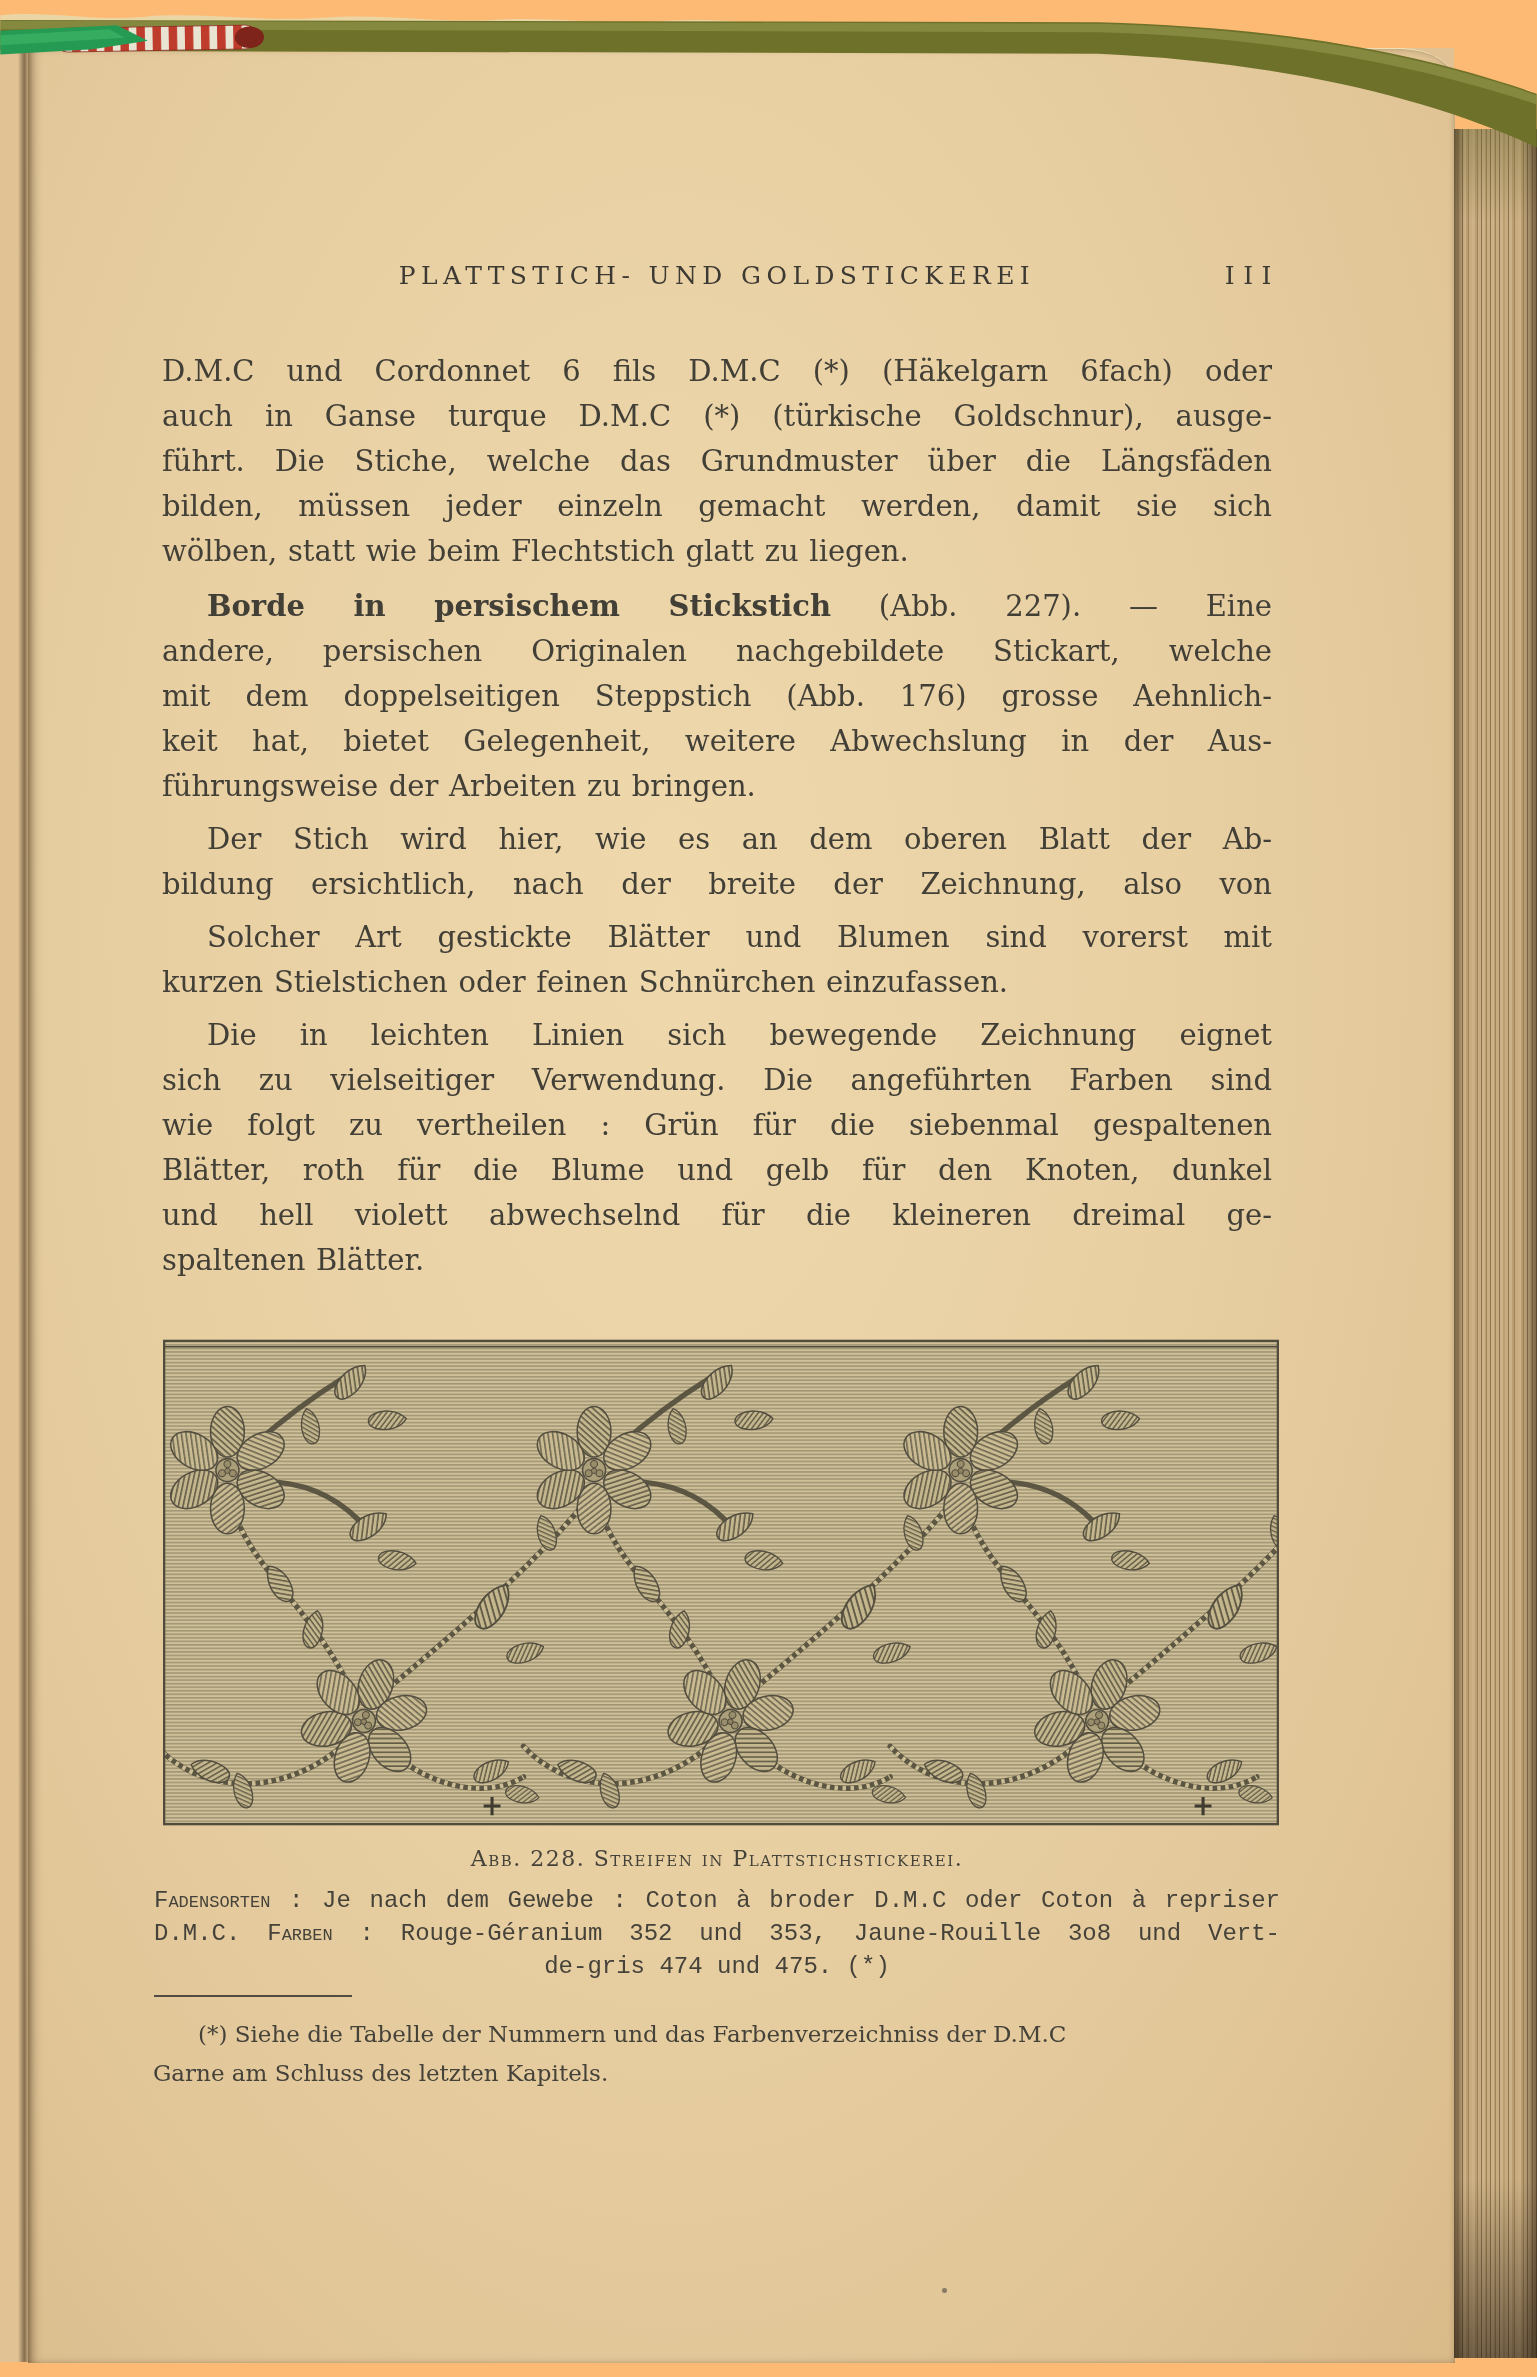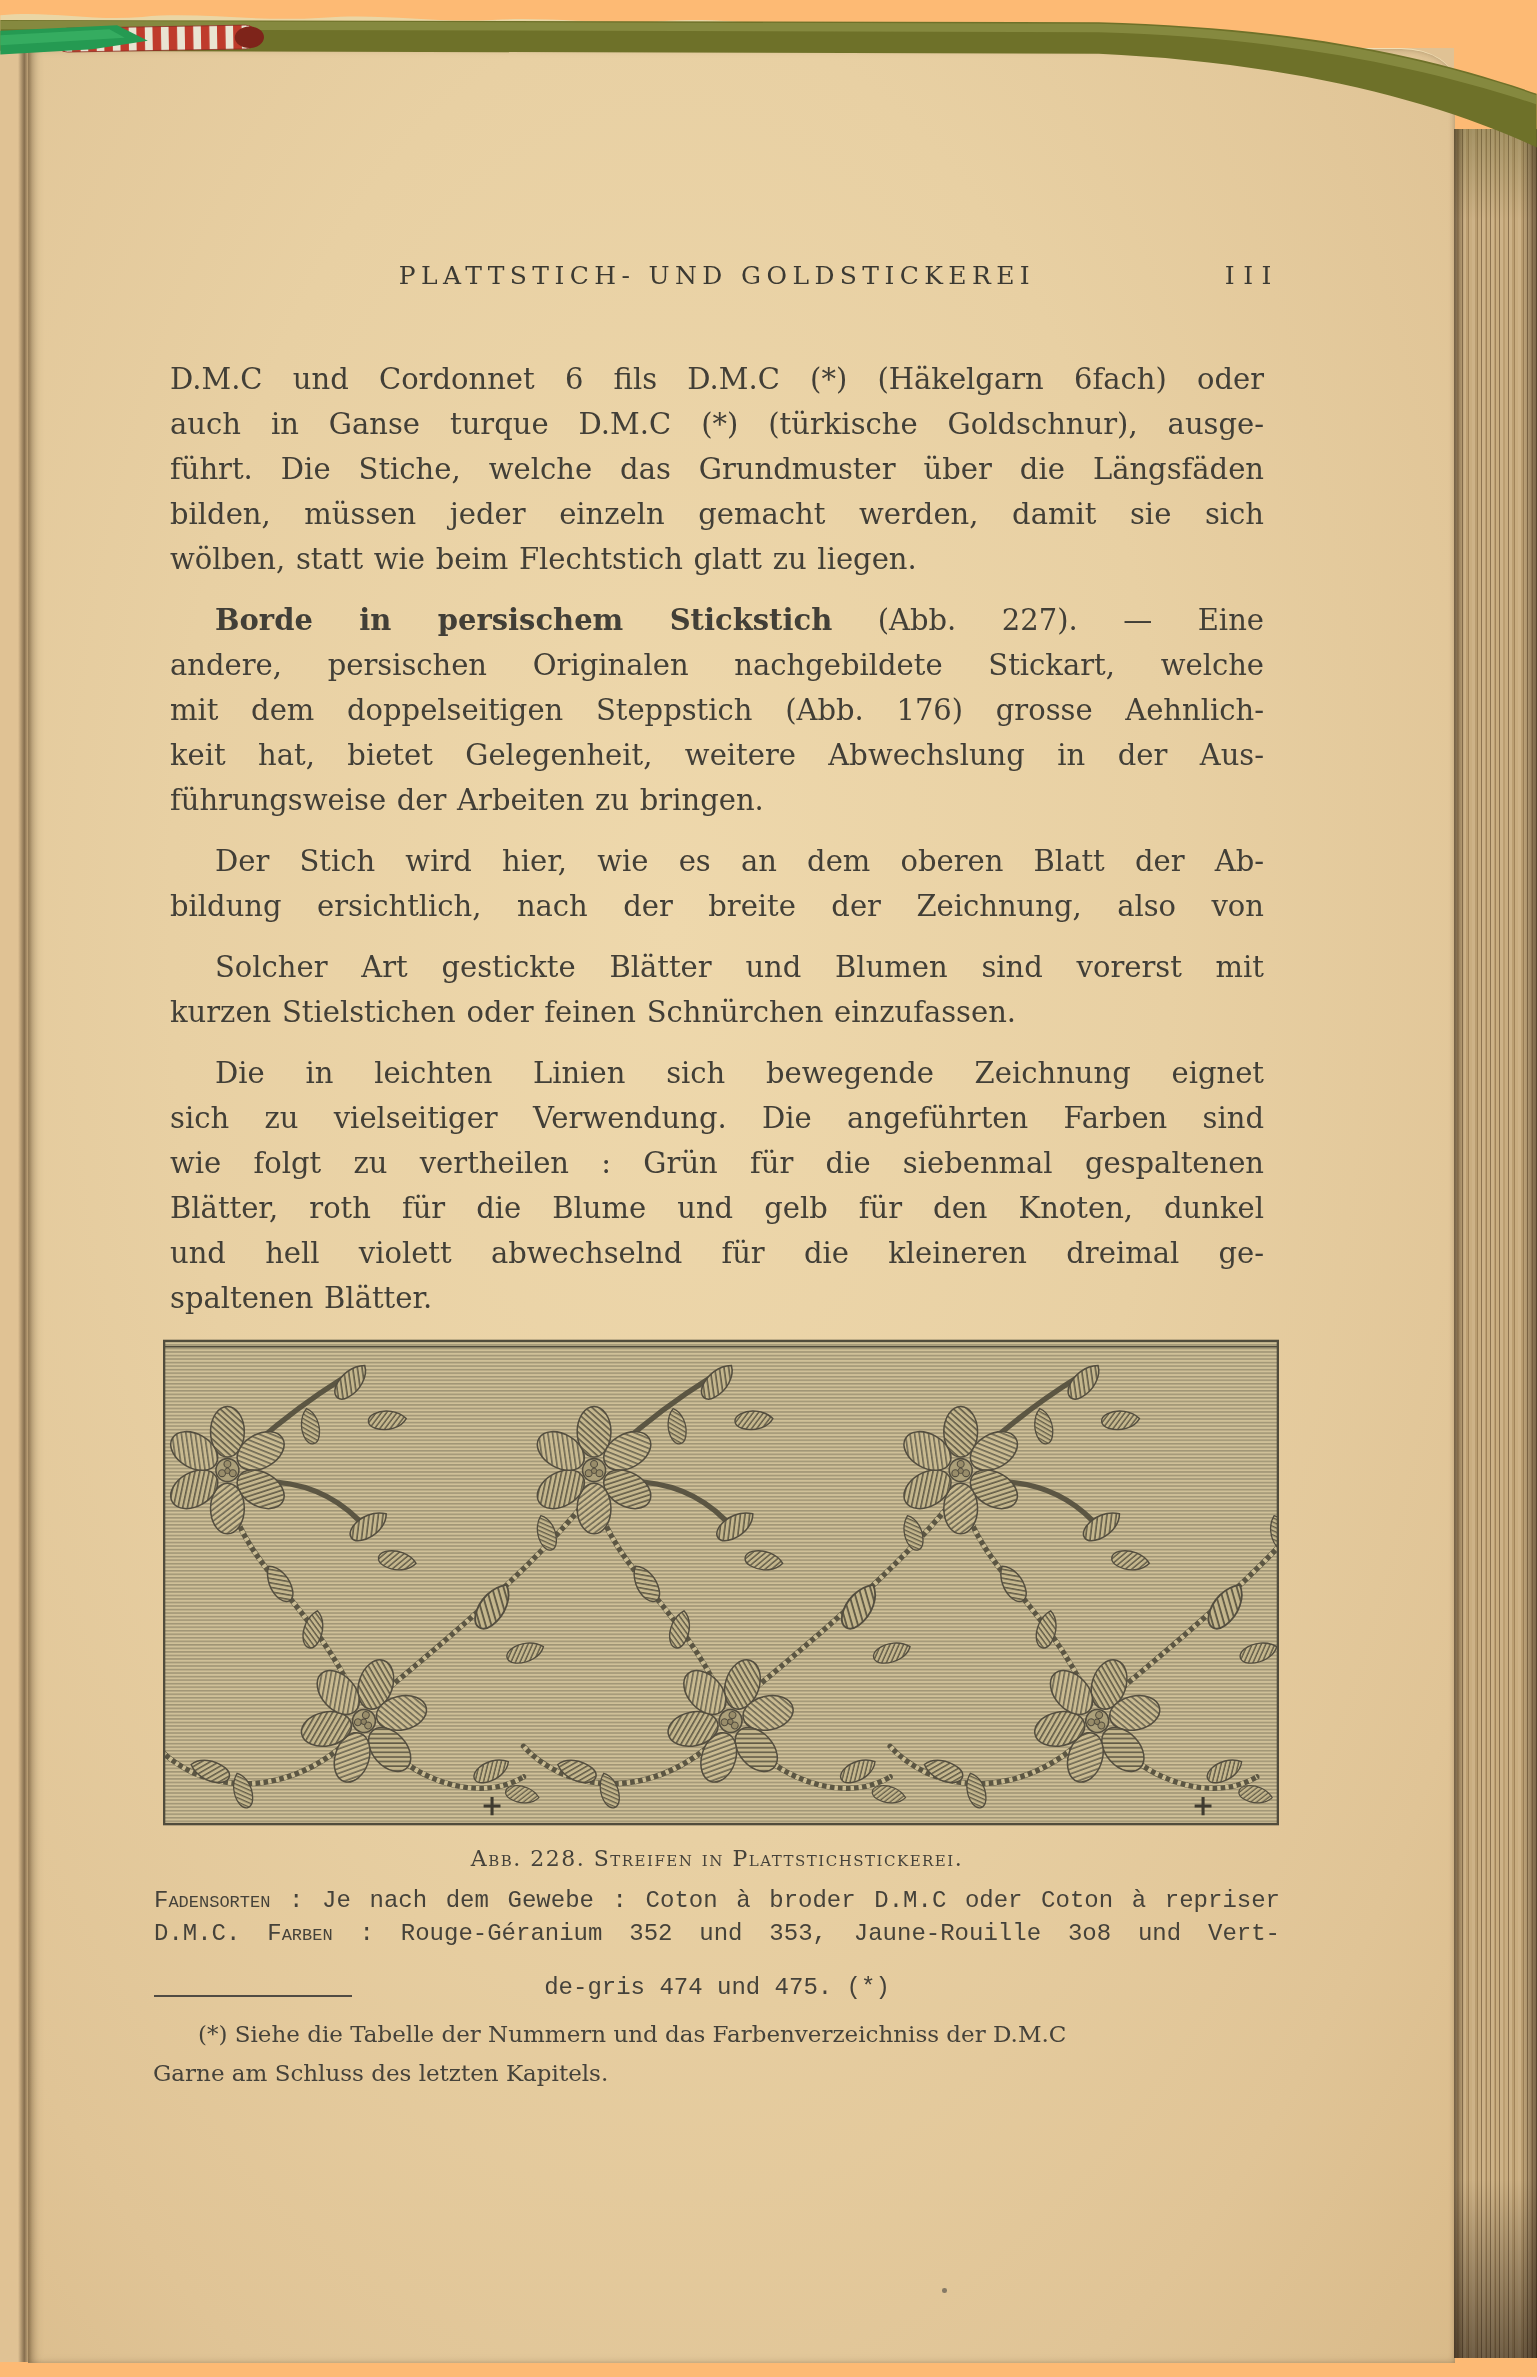--- a/index.html
+++ b/index.html
@@ -23,30 +23,30 @@
   .speck{position:absolute;left:942px;top:2288px;width:4.6px;height:4.6px;border-radius:50%;background:#55504a;opacity:.65;}
   
   .header-row{position:absolute;left:154px;top:261px;width:1126px;height:38px;}
   .page-title{position:absolute;left:0;top:0;width:100%;text-align:center;
       font-size:25px;letter-spacing:5.4px;color:#3c3a33;}
   .folio{position:absolute;right:0;top:0;font-size:25px;letter-spacing:8.5px;color:#3c3a33;}
   .bodytext{position:absolute;left:154px;top:341px;width:1126px;font-size:29px;line-height:45px;color:#423f37;word-spacing:1.5px;}
   .line{text-align:justify;text-align-last:justify;overflow:hidden;white-space:normal;}
   .line.last{text-align-last:left;}
   .line.indent{padding-left:45px;}
-  .para{margin:16px;}
+  .para{margin:8px;}
   .para.gap{margin-top:10px;}
   .bold{font-weight:bold;}
   .sc{font-variant:small-caps;}
   .figure-wrap{position:absolute;left:163px;top:1339px;width:1116px;height:487px;}
   .caption{position:absolute;left:154px;top:1846px;width:1126px;text-align:center;
       font-size:22px;letter-spacing:1.5px;color:#45423a;}
   .credits{position:absolute;left:154px;top:1884px;width:1126px;font-size:24px;line-height:33px;color:#45423a;font-family:Liberation Mono, monospace;}
   .credits .line{text-align:justify;text-align-last:justify;}
-  .credits .center{text-align:center;text-align-last:center;margin-top:21px;}
+  .credits .center{text-align:center;text-align-last:center;}
   .fnrule{position:absolute;left:154px;top:1995px;width:198px;height:2.3px;background:#504b43;}
   .footnote{position:absolute;left:153px;top:2015px;width:1126px;font-size:23px;line-height:39px;color:#45423a;}
   .footnote .fline1{padding-left:45px;}
 </style>
 </head>
 <body>
 
 <div class="canvas">
 
   <div class="underpage"></div>

